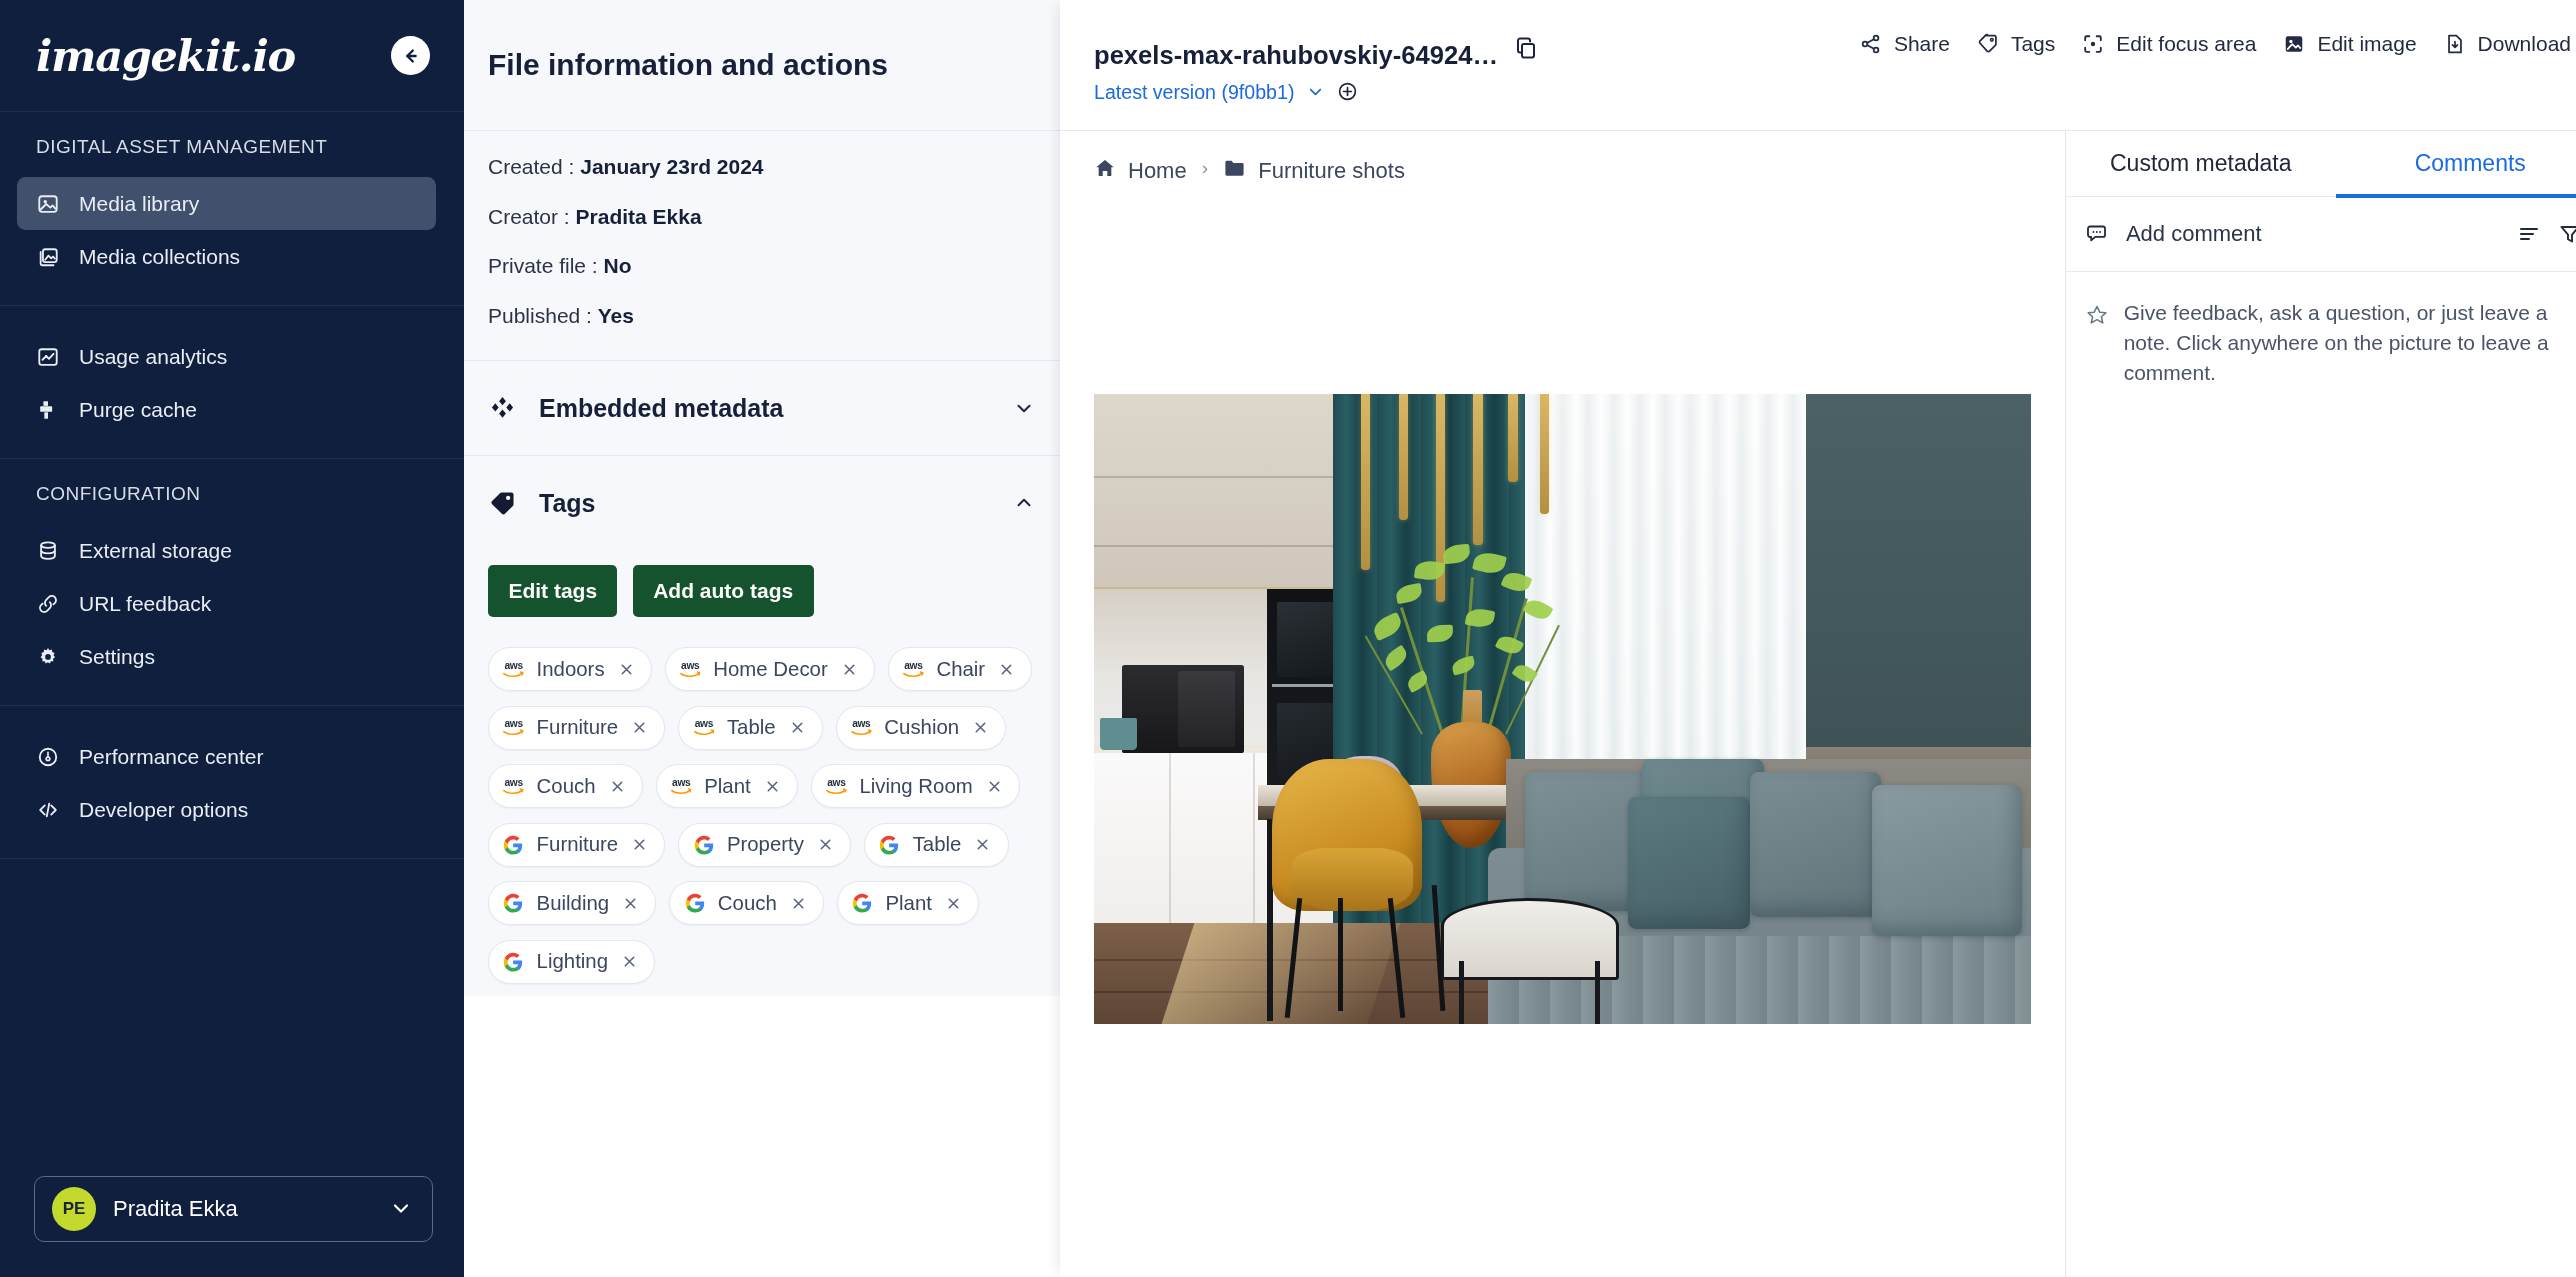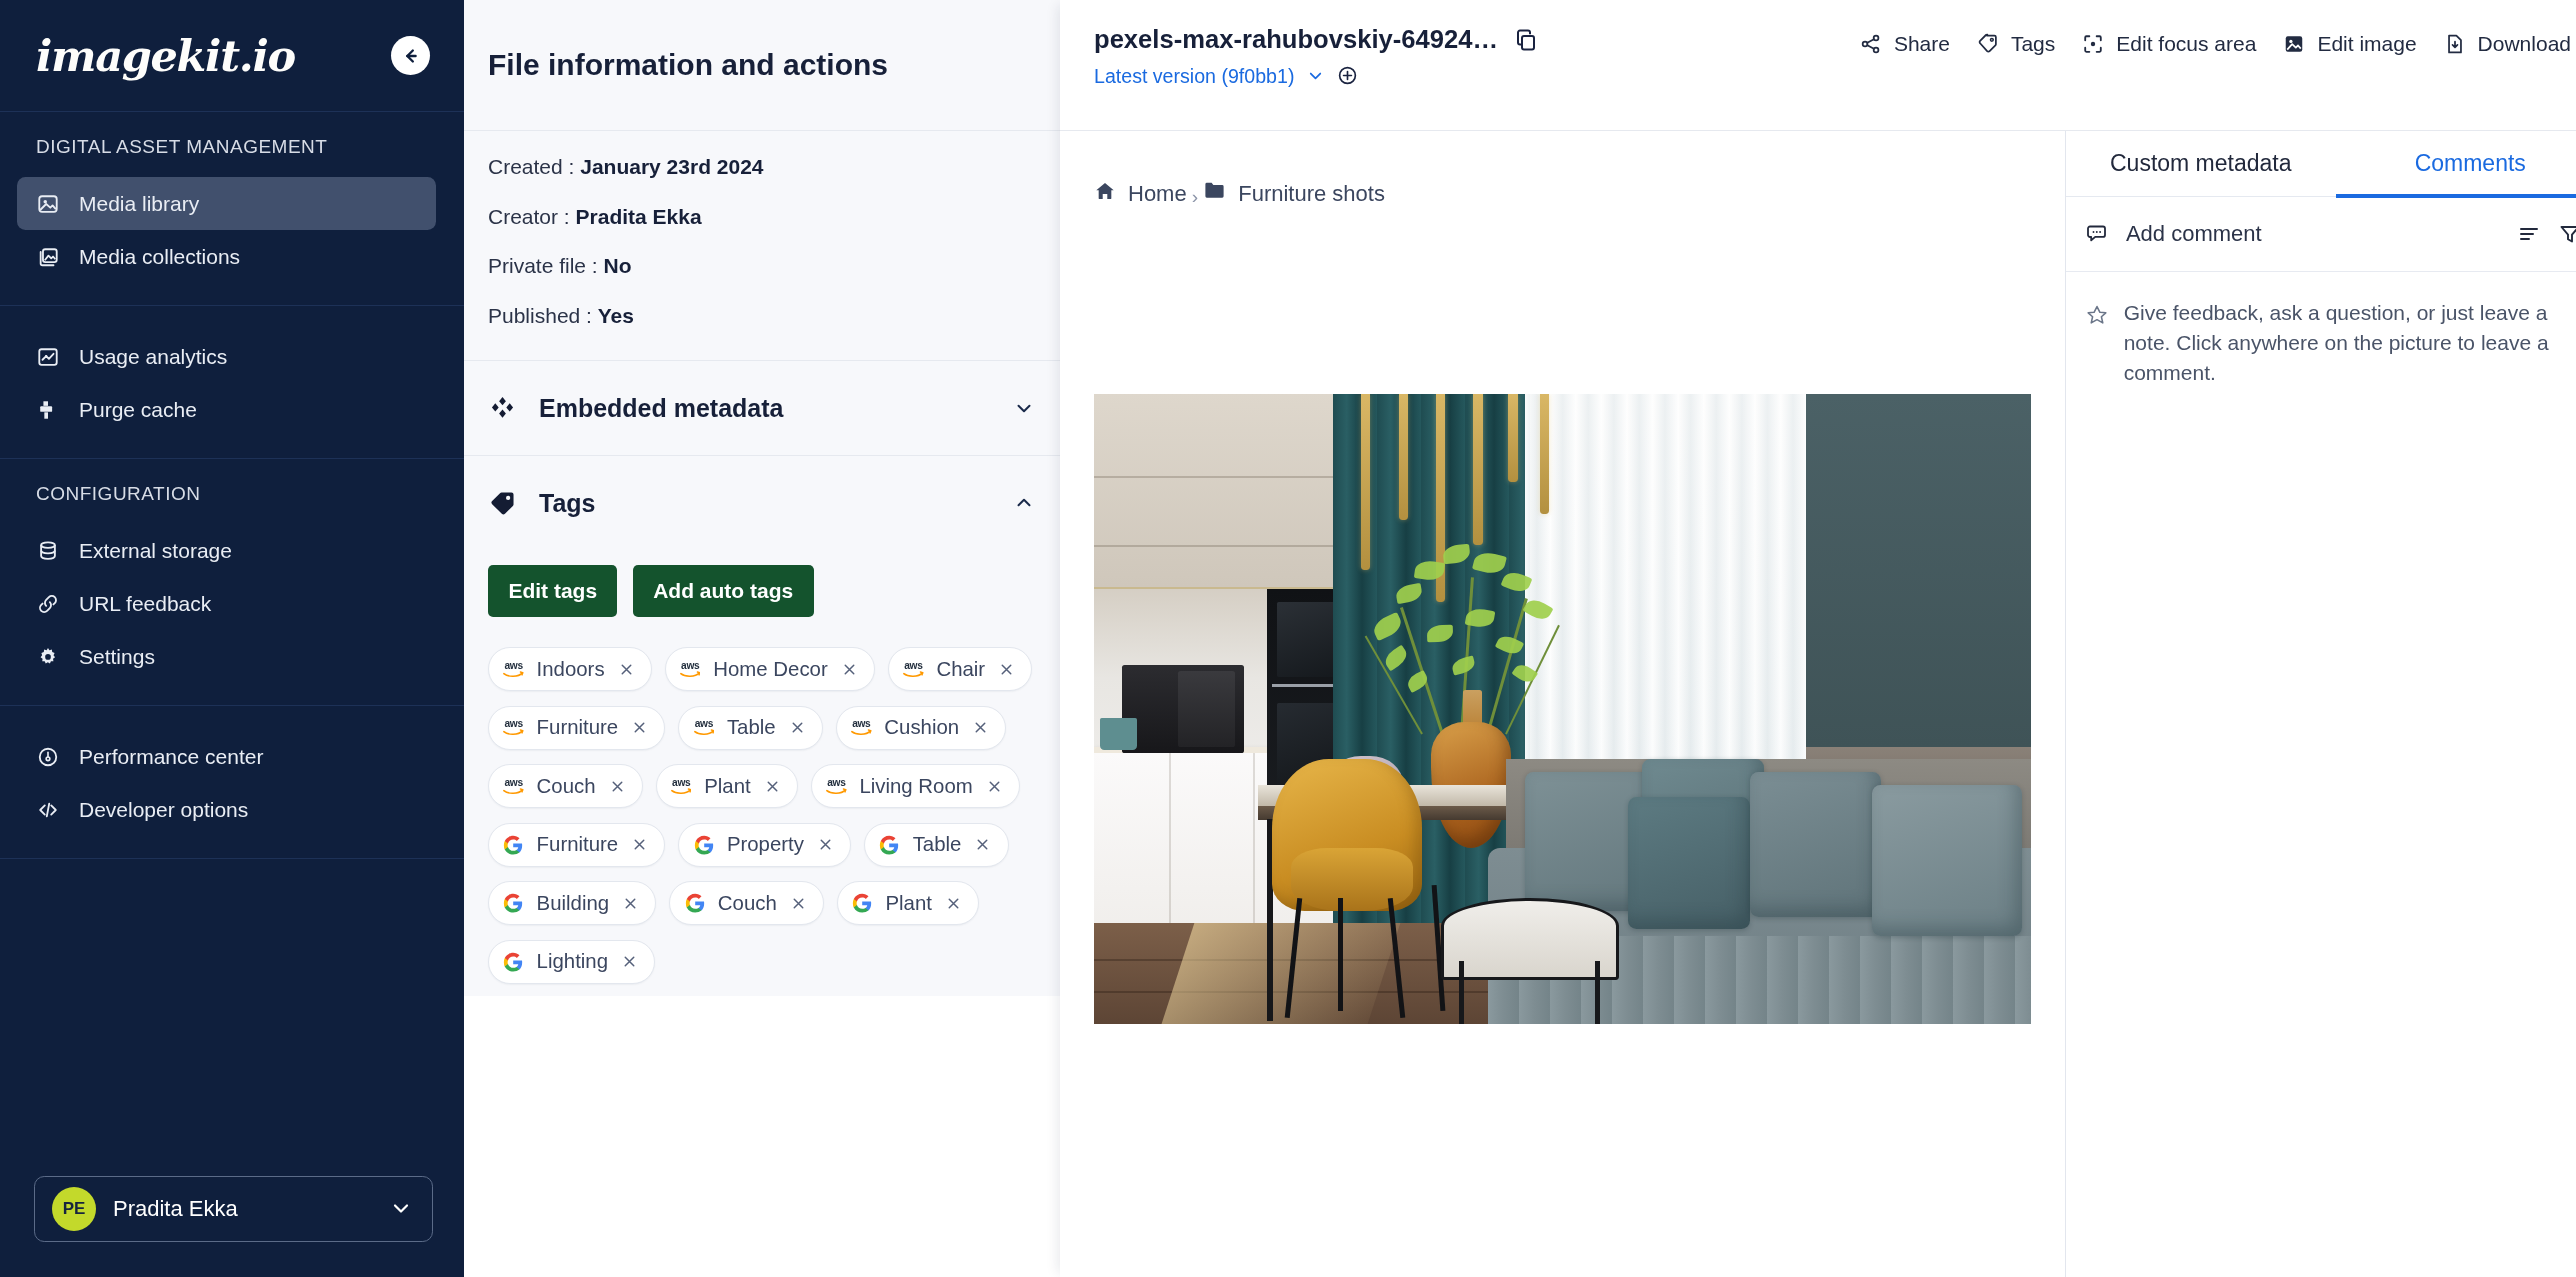--- a/index.html
+++ b/index.html
@@ -225,21 +225,21 @@
     align-items: flex-start;
     border-bottom: 0.9px solid #e6e9ef;
     padding: 22px 34px 0 34px;
     gap: 17px;
   }
 
   .file-meta { flex: 0 0 auto; padding-top: 3.4px; }
   .file-name-row { display: flex; align-items: center; gap: 15.3px; }
   .file-name {
     font-size: 25.6px; font-weight: bold; color: #172039;
-    max-width: 409px; overflow:hidden; white-space:nowrap;
+    max-width: 409px; overflow:hidden; white-space:nowrap;margin-top:16px;
   }
   .copy-ico { width:25.6px; height:25.6px; cursor:pointer; display:flex; align-items:center; justify-content:center;}
   .version-row { display:flex; align-items:center; gap: 12px; margin-top: 10.2px; }
   .version-txt { font-size: 19.6px; color: #1a6ae0; cursor: pointer; }
 
   .top-actions {
     margin-left: auto;
     display: flex;
     align-items: center;
     gap: 26px;
@@ -255,22 +255,22 @@
 
   .viewer {
     flex: 1 1 auto;
     display: flex;
     flex-direction: column;
     min-width: 0;
   }
 
   .breadcrumb {
     display: flex;
-    align-items: flex-end;
-    gap: 0;
+    align-items: flex-start;
+    gap: 10px;
     padding: 25.6px 0 0 34px;
     height: 77px;
     font-size: 22px;
     color: #3b465f;
   }
   .bc-item { display:flex; align-items:center; gap: 12px; cursor:pointer; }
   .bc-sep { color:#8b94a8; font-size: 19px; margin: 0 5.1px;}
 
   .image-stage {
     flex: 1 1 auto;

